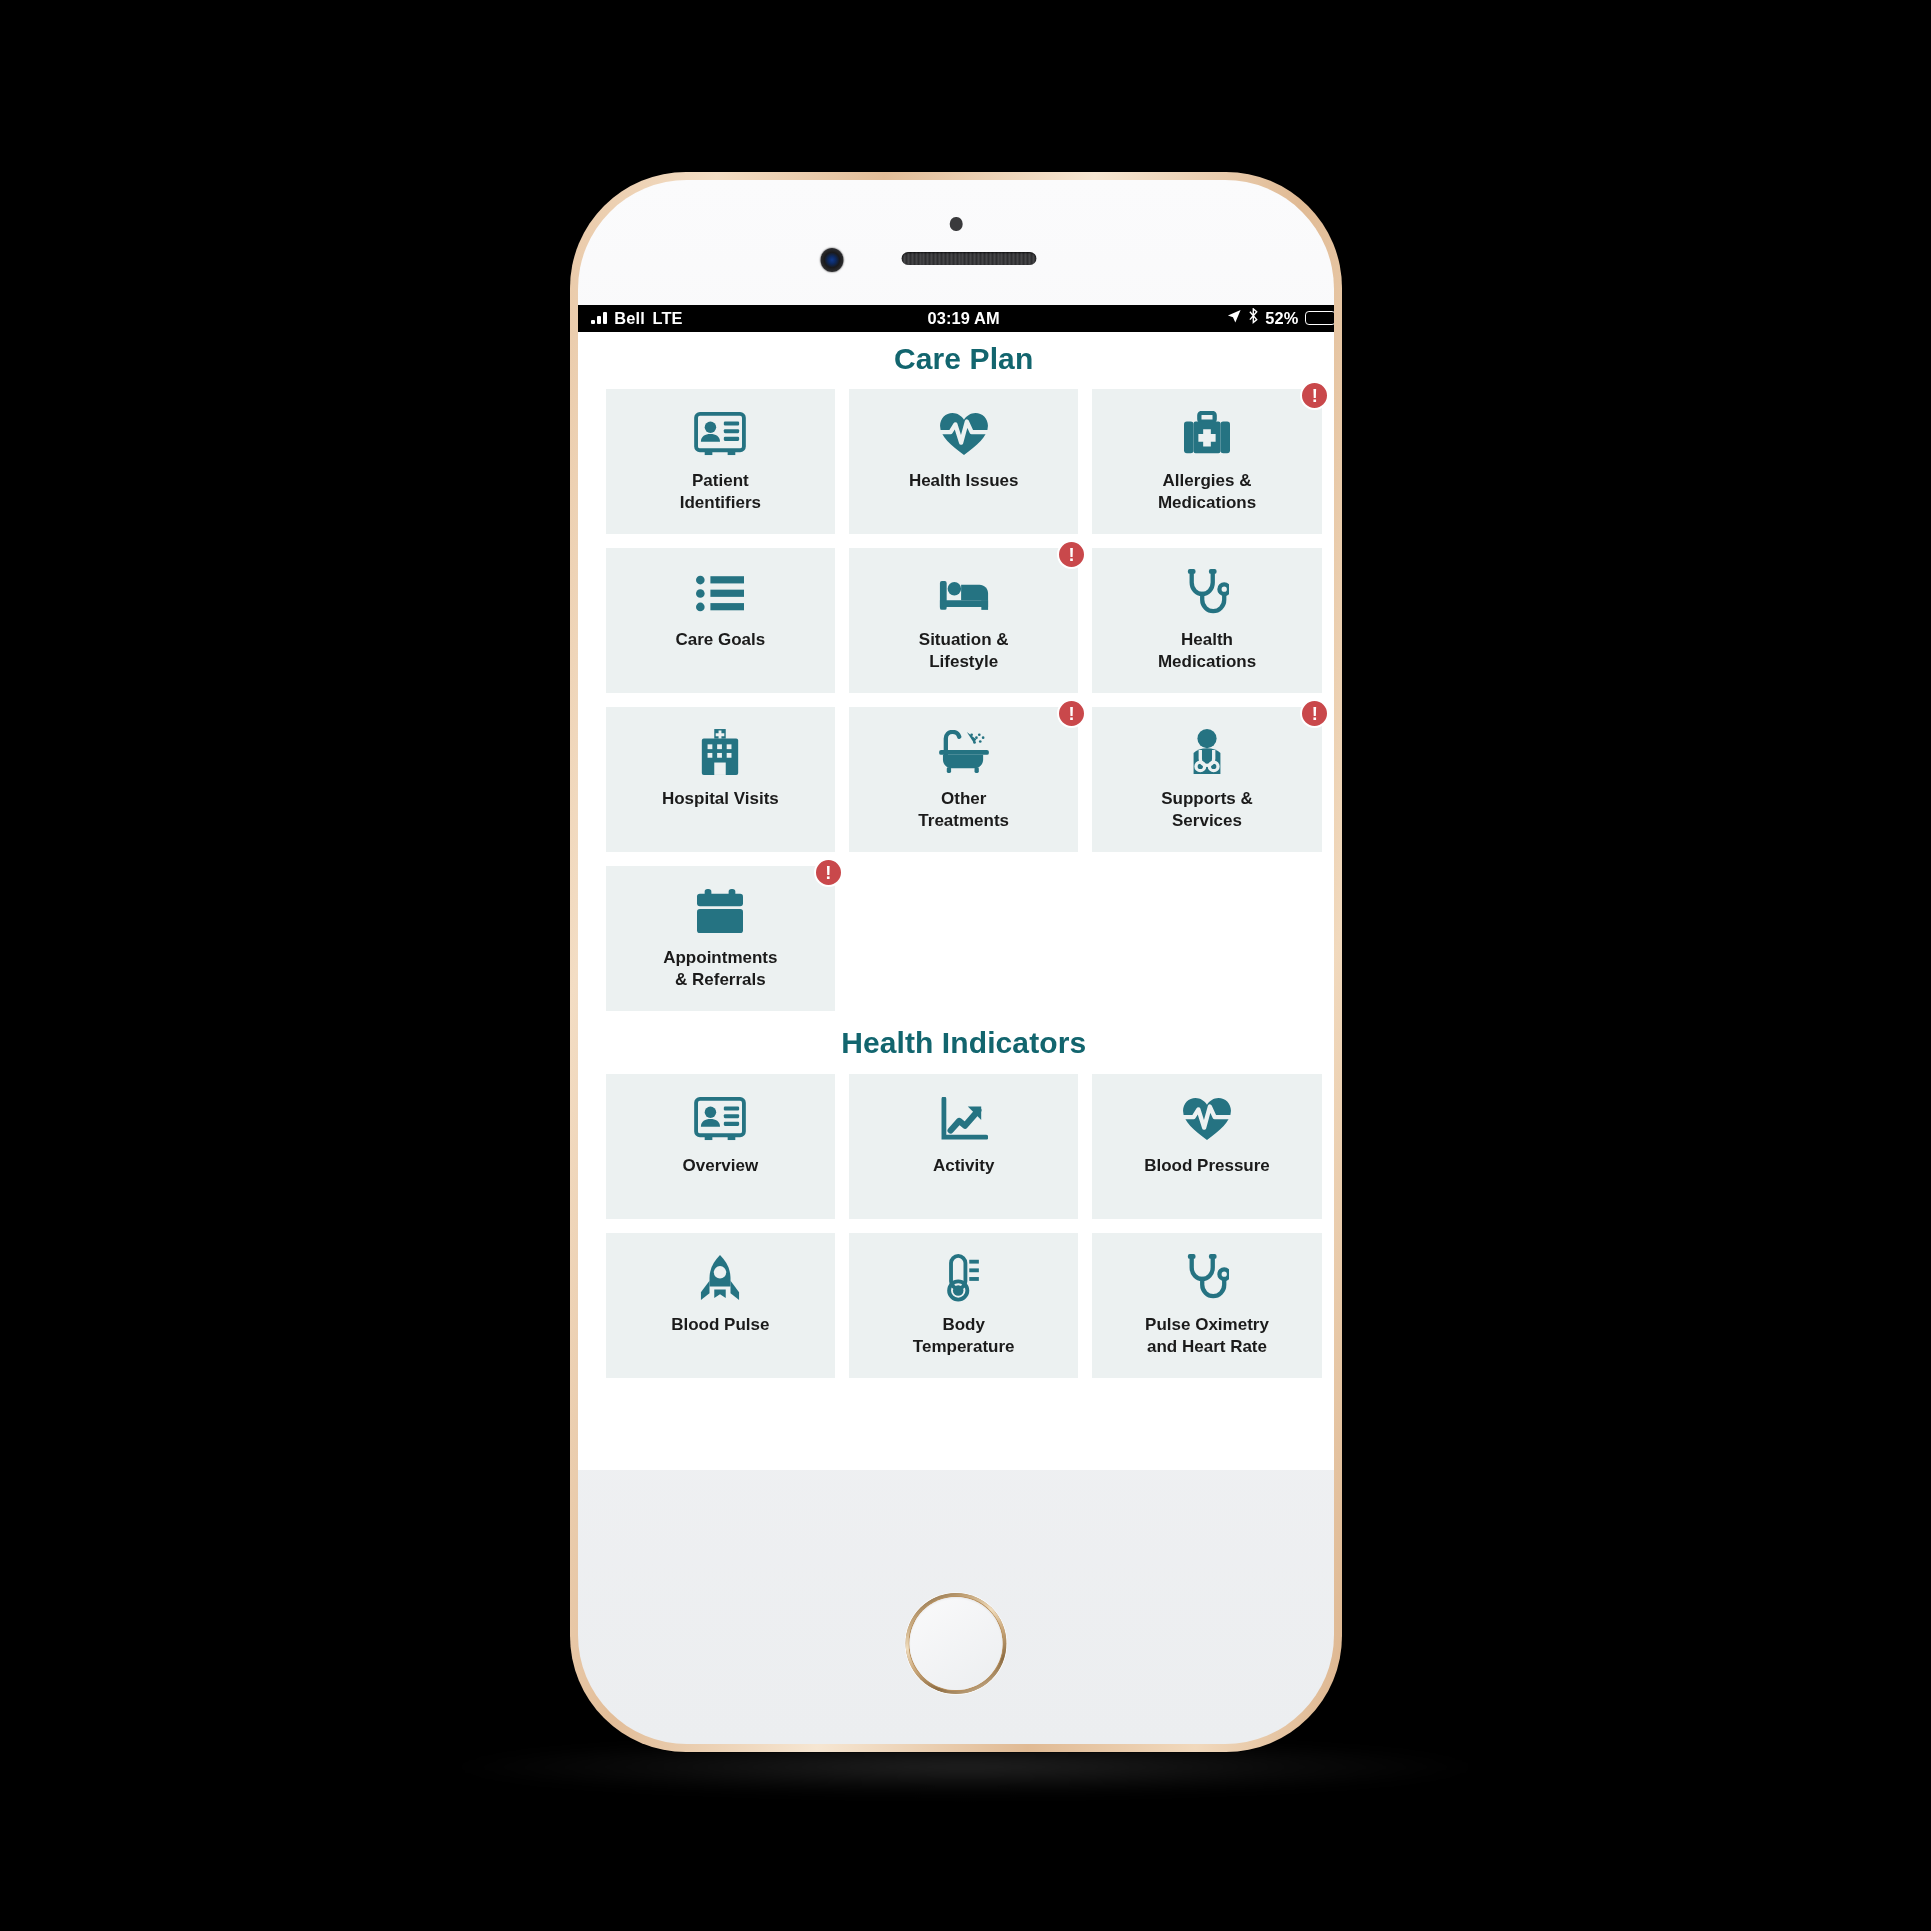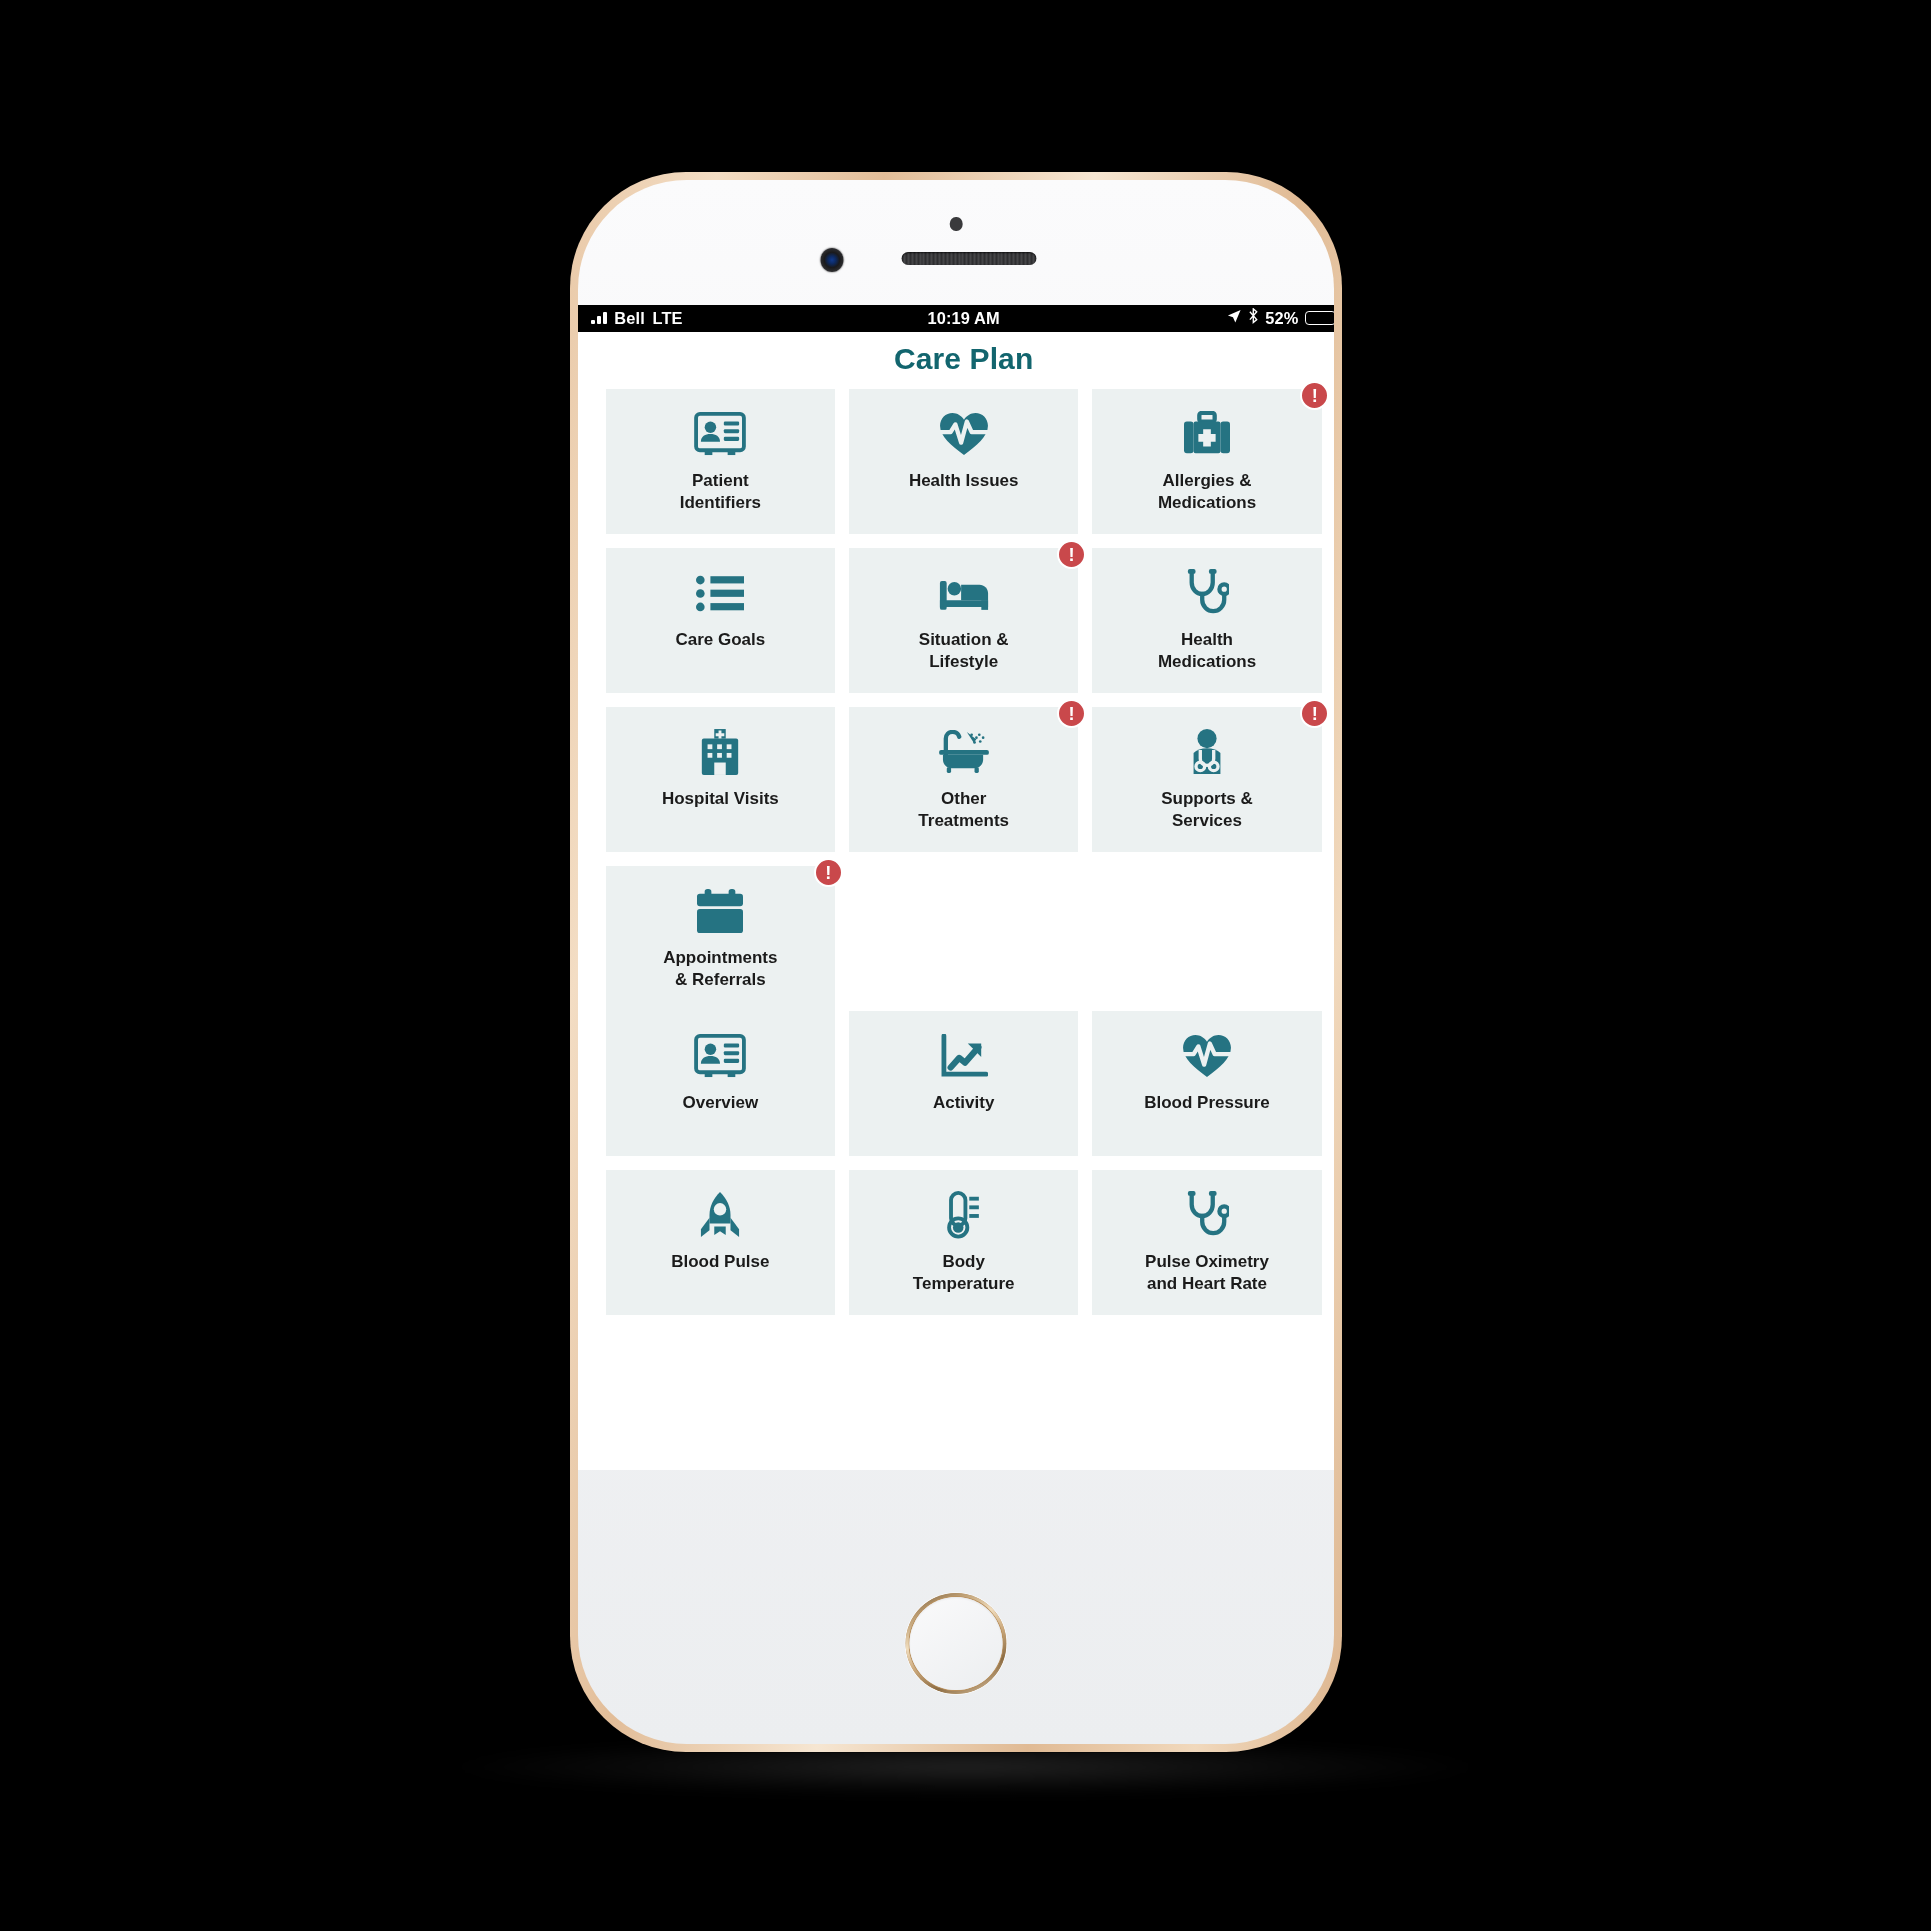--- a/index.html
+++ b/index.html
@@ -258,21 +258,21 @@
           <div class="sb-left">
             <span class="signal">
                 <i></i>
                 <i></i>
                 <i></i>
               </span>
             <span>Bell</span>
             <span>LTE</span>
           </div>
           <div class="sb-mid">
-            <span>10:19 AM</span>
+            <span>03:19 AM</span>
           </div>
           <div class="sb-right">
             <span>
               <svg width="14.5" height="14.5" viewBox="0 0 16 16" fill="#fff">
                   <path d="M15 1 1 7.2l5.6 1.9L9.2 15z"></path>
                 </svg>
             </span>
             <span>
               <svg width="10.6" height="15.4" viewBox="0 0 12 18" fill="none" stroke="#fff" stroke-width="1.6">
                   <path d="M2 4.4 10 13.6 6 17V1l4 3.4L2 13.6"></path>
@@ -434,20 +434,21 @@
                     <rect x="2" y="22" width="48" height="25" rx="3" fill="#257382"></rect>
                   </svg>
                 </div>
                 <div class="tile-label">Appointments
 &amp; Referrals</div>
                 <div class="badge">!</div>
               </div>
               <div class="tile tile-empty"></div>
             </div>
 
+          <h2 class="section-title second">Health Indicators</h2>
           <div class="grid" id="grid-health-indicators">
               <div class="tile">
                 <div class="tile-icon">
                   <svg width="52" height="44" viewBox="0 0 54 46">
                     <rect x="2" y="2" width="50" height="38" rx="4" fill="none" stroke="#257382" stroke-width="4"></rect>
                     <circle cx="17" cy="16" r="6" fill="#257382"></circle>
                     <path d="M7 31c0-5.5 4.5-8 10-8s10 2.5 10 8z" fill="#257382"></path>
                     <rect x="31" y="10" width="16" height="4.2" rx="1.2" fill="#257382"></rect>
                     <rect x="31" y="18" width="16" height="4.2" rx="1.2" fill="#257382"></rect>
                     <rect x="31" y="26" width="16" height="4.2" rx="1.2" fill="#257382"></rect>

